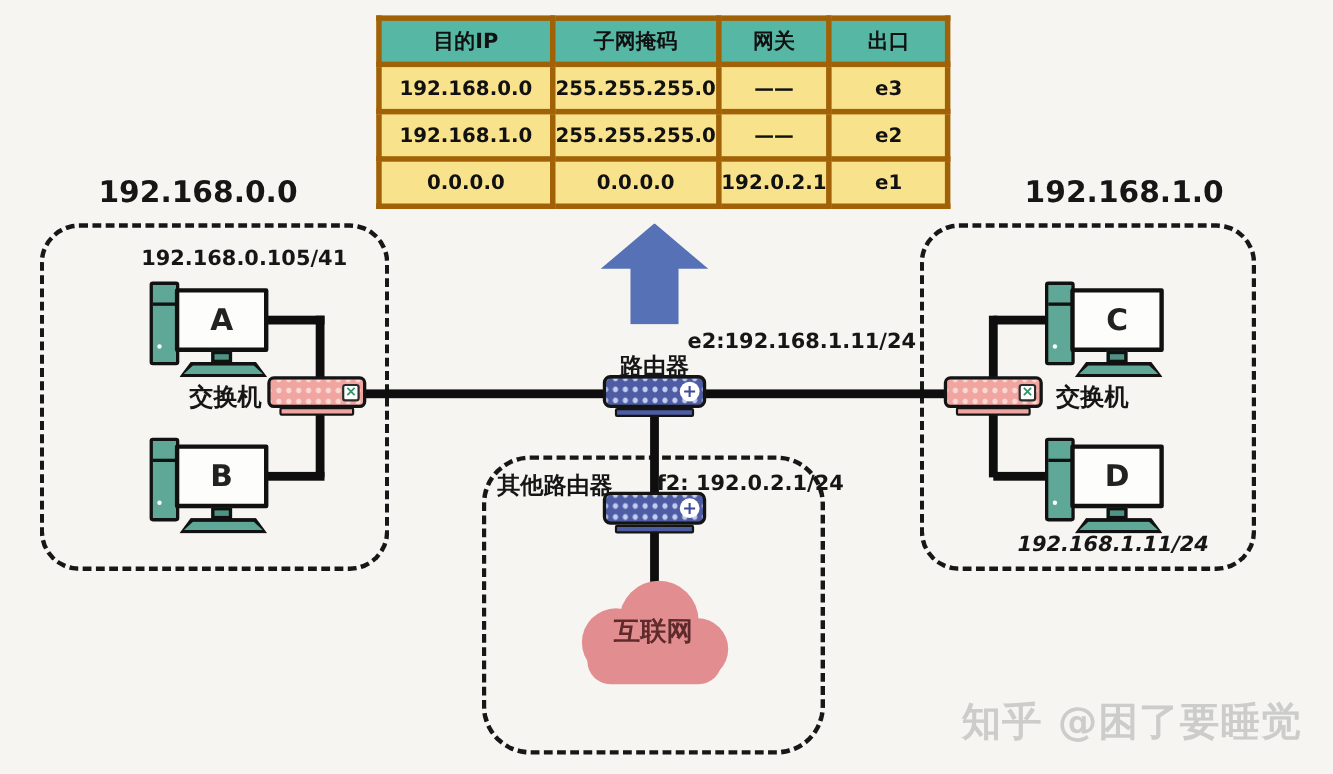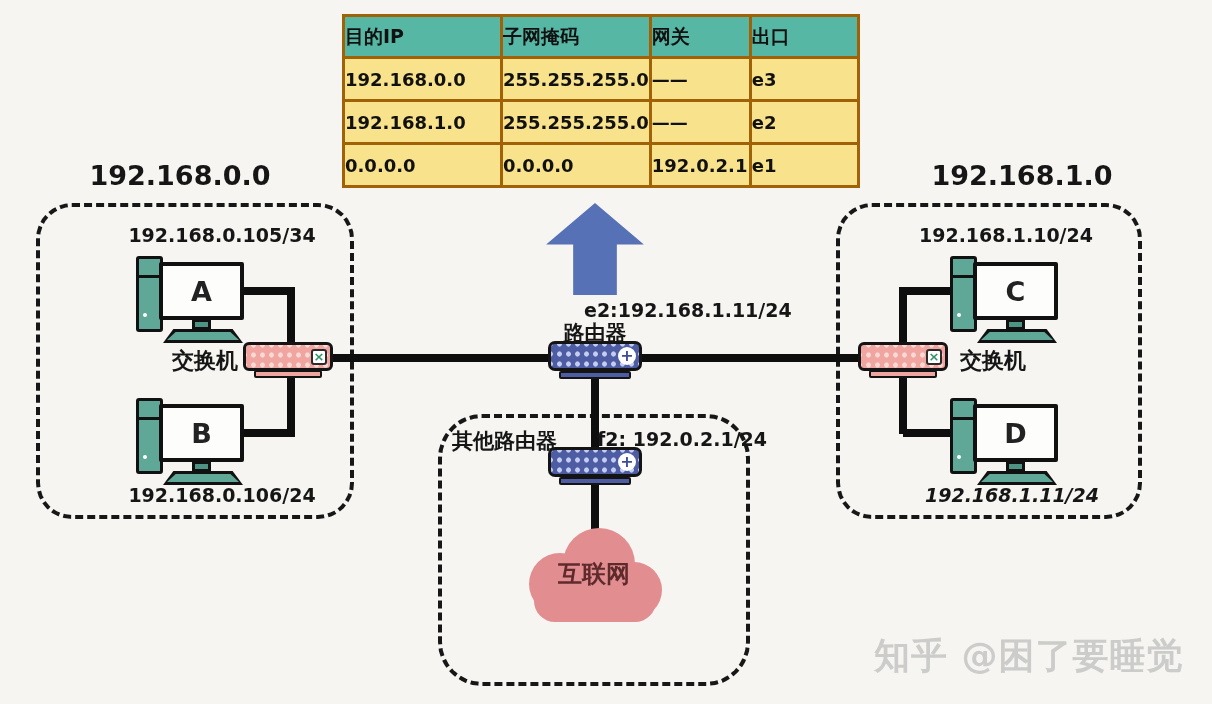--- a/index.html
+++ b/index.html
@@ -6,21 +6,21 @@
   html,body { background:#ffffff; }
   body { font-family:"DejaVu Sans","Liberation Sans",sans-serif; }
   .canvas {
     position:relative; width:1212px; height:704px;
     background:#f6f5f2; overflow:hidden; color:#151515;
   }
 
   
   table.rt { position:absolute; left:342px; top:14px; border-collapse:collapse; }
   table.rt th, table.rt td {
-    border:3px solid #a16207; text-align:left; vertical-align:middle;
+    border:5px solid #a16207; text-align:center; vertical-align:middle;
     font-weight:bold; color:#111;
   }
   table.rt th { background:#57b7a5; height:42px; font-size:19px; }
   table.rt td { background:#f8e28c; height:43px; font-size:18px; }
   .colw1{width:158px}.colw2{width:148px}.colw3{width:100px}.colw4{width:108px}
 
   
   .up-arrow {
     position:absolute; left:543px; top:203px; width:104px; height:92px;
     background:#5671b6;
@@ -181,21 +181,21 @@
   <div class="wire" style="left:240px;top:429px;width:55px;height:8px;"></div>
   <div class="wire" style="left:328px;top:354px;width:230px;height:8px;"></div>
   <div class="wire" style="left:632px;top:354px;width:230px;height:8px;"></div>
   <div class="wire" style="left:899px;top:287px;width:8px;height:59px;"></div>
   <div class="wire" style="left:903px;top:287px;width:55px;height:8px;"></div>
   <div class="wire" style="left:899px;top:372px;width:8px;height:62px;"></div>
   <div class="wire" style="left:903px;top:429px;width:55px;height:8px;"></div>
   <div class="wire" style="left:591px;top:372px;width:8px;height:80px;"></div>
   <div class="wire" style="left:591px;top:478px;width:8px;height:62px;"></div>
 
-  <div class="lbl ip-lbl" style="left:127px;top:224px;width:190px;">192.168.0.105/34</div>
+  <div class="lbl ip-lbl" style="left:127px;top:224px;width:190px;">192.168.0.105/41</div>
   <div class="computer" style="left:136px;top:250px;">
     <div class="pc-tower"></div>
     <div class="pc-monitor">
         <span>A</span>
       </div>
     <div class="pc-stand"></div>
     <div class="pc-base">
         <div class="pc-base-inner"></div>
       </div>
   </div>
@@ -203,23 +203,21 @@
   <div class="computer" style="left:136px;top:392px;">
     <div class="pc-tower"></div>
     <div class="pc-monitor">
         <span>B</span>
       </div>
     <div class="pc-stand"></div>
     <div class="pc-base">
         <div class="pc-base-inner"></div>
       </div>
   </div>
-  <div class="lbl ip-lbl" style="left:127px;top:484px;width:190px;">192.168.0.106/24</div>
-
-  <div class="lbl ip-lbl" style="left:911px;top:224px;width:190px;">192.168.1.10/24</div>
+
   <div class="computer" style="left:950px;top:250px;">
     <div class="pc-tower"></div>
     <div class="pc-monitor">
         <span>C</span>
       </div>
     <div class="pc-stand"></div>
     <div class="pc-base">
         <div class="pc-base-inner"></div>
       </div>
   </div>
@@ -245,21 +243,21 @@
   </div>
 
   <div class="switch" style="left:858px;top:342px;">
     <div class="sw-body">
       <span class="x-badge">×</span>
     </div>
     <div class="dev-base pink"></div>
   </div>
   <div class="lbl cjk-lbl" style="left:960px;top:346px;width:90px;font-size:22px;">交换机</div>
 
-  <div class="lbl if-lbl" style="left:584px;top:299px;">e2:192.168.1.11/24</div>
+  <div class="lbl if-lbl" style="left:625px;top:299px;">e2:192.168.1.11/24</div>
   <div class="lbl cjk-lbl" style="left:543px;top:319px;width:104px;text-align:center;font-family:Liberation Mono, monospace;">路由器</div>
   <div class="router" style="left:548px;top:341px;">
     <div class="rt-body">
       <span class="rt-badge">+</span>
     </div>
     <div class="dev-base blue"></div>
   </div>
 
   <div class="lbl cjk-lbl" style="left:452px;top:427px;">其他路由器</div>
   <div class="lbl if-lbl" style="left:597px;top:428px;">f2: 192.0.2.1/24</div>

